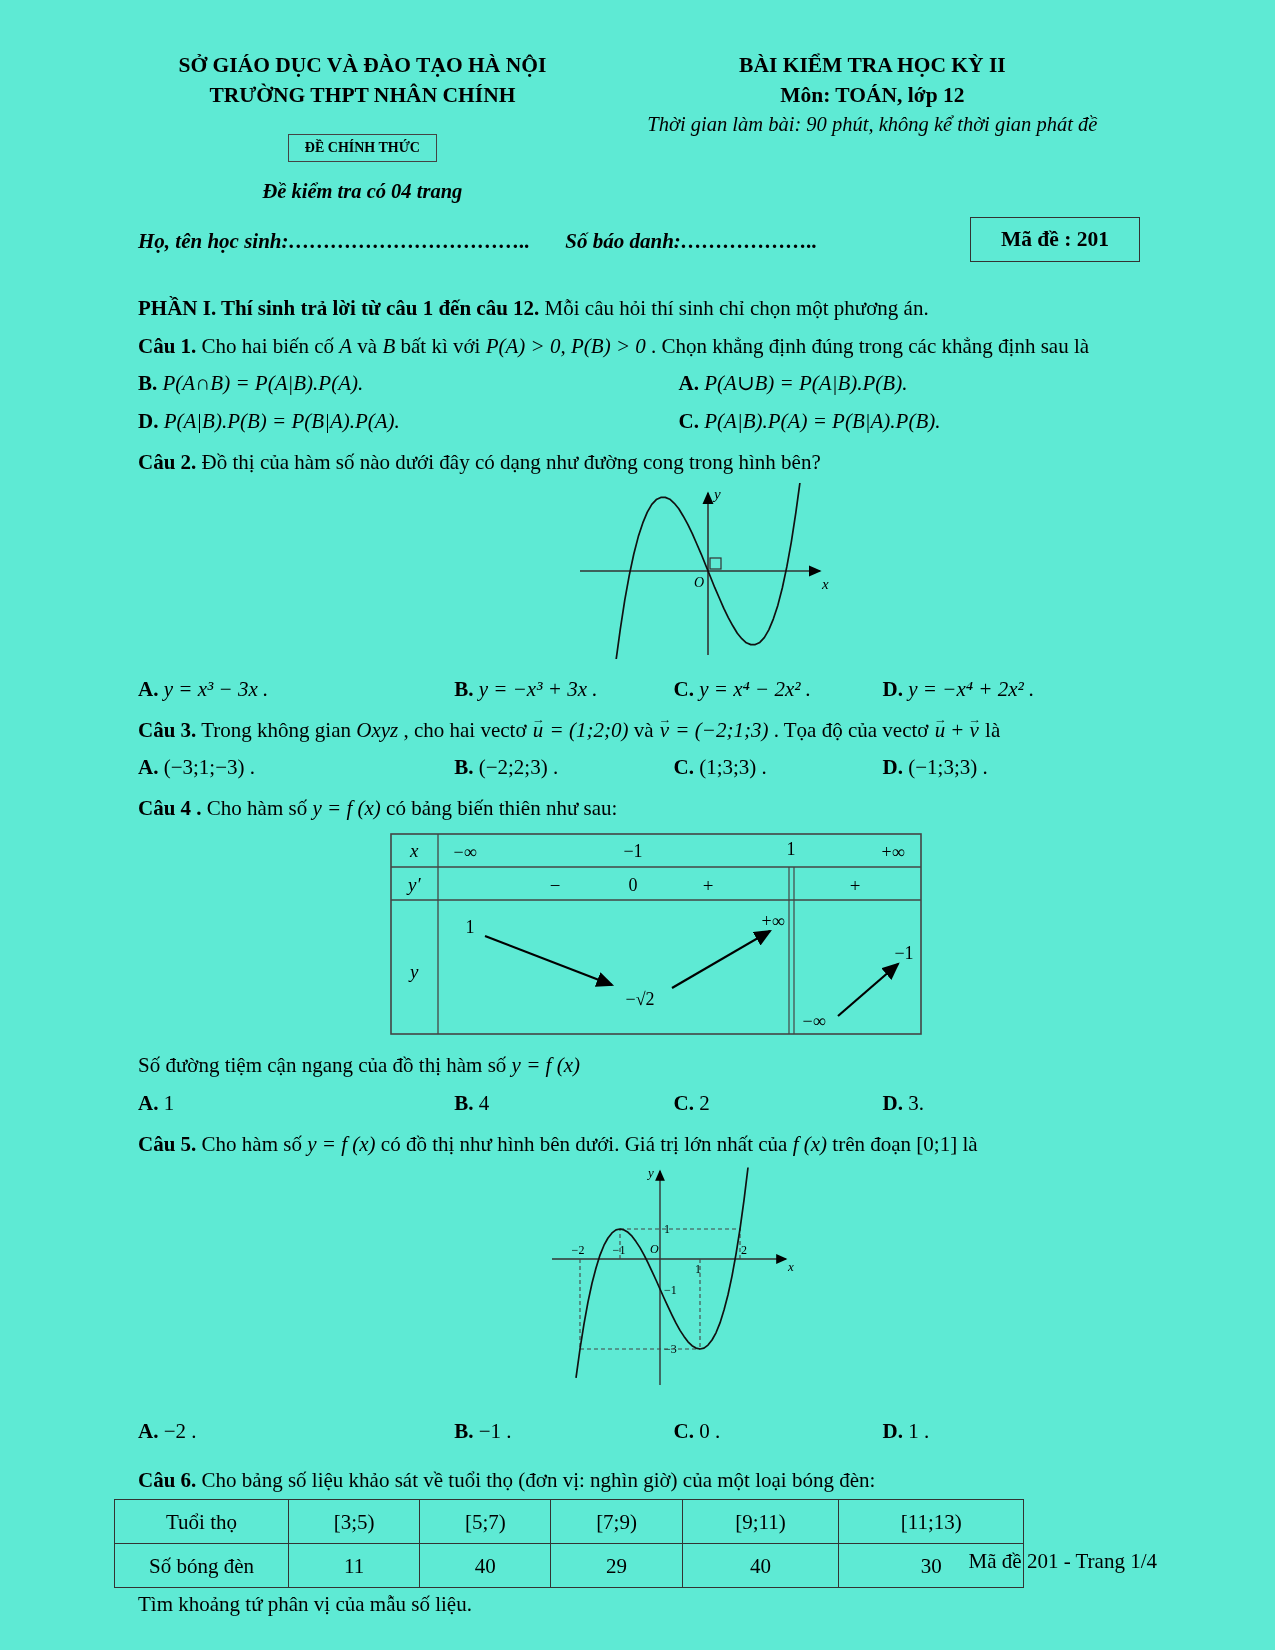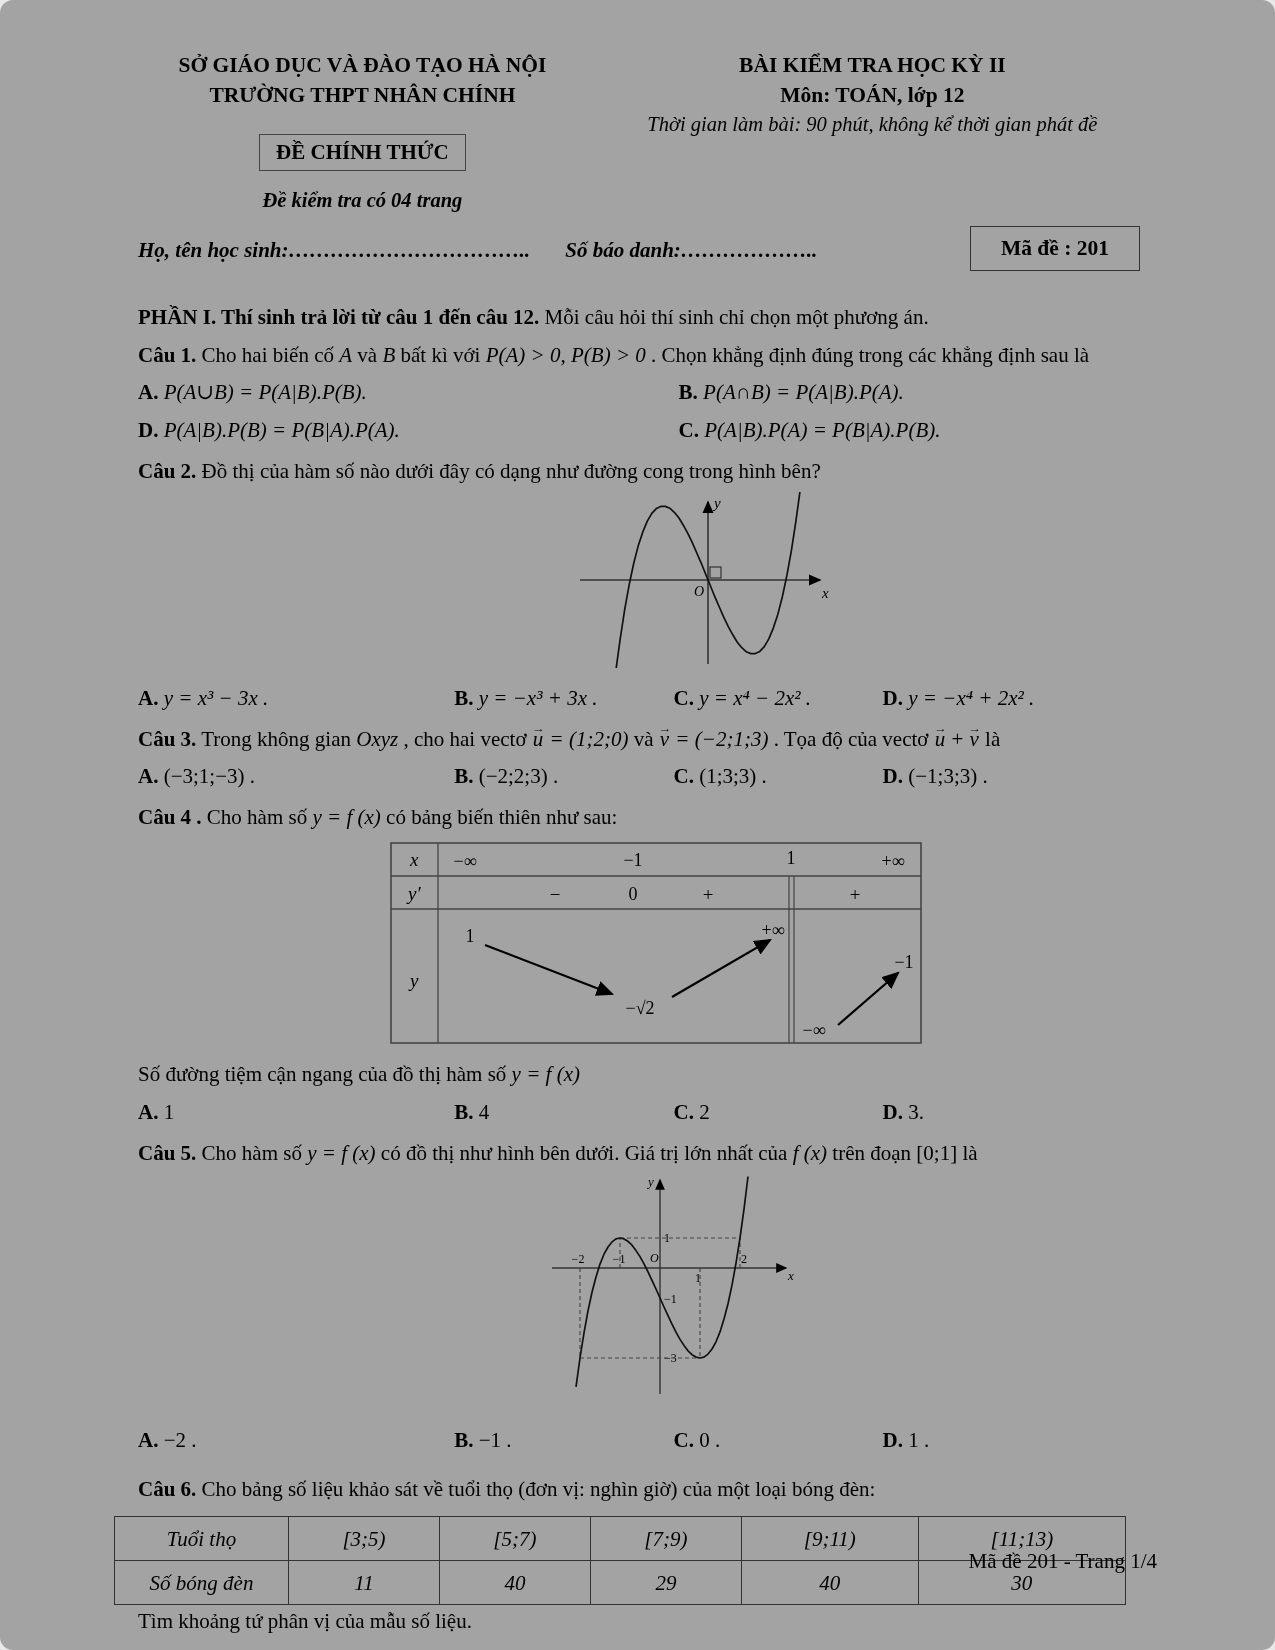--- a/index.html
+++ b/index.html
@@ -1,24 +1,24 @@
 <!DOCTYPE html>
 <html><head>
 <meta charset="utf-8">
 <style>
   html,body{margin:0;padding:0;background:#e8e8e8;}
-  .page{position:relative;width:1275px;height:1650px;background:#a3a3a3;margin:0 auto;
-        font-family:"Liberation Serif","DejaVu Serif",serif;color:#000;font-size:21px;overflow:hidden;border-radius:13px;}
+  .page{position:relative;width:1275px;height:1650px;background:#5eead4;margin:0 auto;
+        font-family:"Liberation Serif","DejaVu Serif",serif;color:#000;font-size:21px;overflow:hidden;}
   .content{position:absolute;left:138px;top:50px;width:1020px;}
   .hdr{display:flex;width:100%;}
   .hdr-left{width:44%;text-align:center;}
   .hdr-right{width:56%;text-align:center;}
   .hline{font-weight:bold;font-size:21.5px;line-height:30px;}
   .time-line{font-style:italic;font-size:20.5px;line-height:28px;}
-  .official-box{display:inline-block;border:1.5px solid #444;padding:5px 16px;font-weight:bold;font-size:21px;margin-top:24px;}
+  .official-box{display:inline-block;border:1.5px solid #444;padding:5px 16px;font-weight:bold;font-size:14px;margin-top:24px;}
   .pages-note{font-weight:bold;font-style:italic;margin-top:18px;font-size:20.5px;}
   .student-row{position:relative;margin-top:26px;height:52px;}
   .student-row .fld{font-weight:bold;font-style:italic;display:inline-block;}
   .made-box{position:absolute;right:18px;top:-12px;border:1.5px solid #333;padding:9px 30px;font-weight:bold;font-size:21.5px;}
   .part-title{margin-top:12px;line-height:30px;}
   b.inl{font-weight:bold;}
   .q{margin-top:6px;line-height:34px;}
   .qlabel{font-weight:bold;}
   .m{font-style:italic;}
   .opts{display:flex;margin-top:2px;line-height:36px;}
@@ -29,21 +29,21 @@
   .opts4 > div:nth-child(3){width:20.5%;}
   .opts4 > div:nth-child(4){flex:1;}
   .optlab{font-weight:bold;}
   .graph-wrap{margin:4px 0 0 420px;}
   .graph5-wrap{margin:2px 0 0 400px;}
   .bbt-wrap{margin:8px 0 2px 252px;}
   svg text{font-family:"Liberation Serif","DejaVu Serif",serif;}
   .vec{position:relative;font-style:italic;display:inline-block;padding:0 1px;}
   .vec .vec-arrow{position:absolute;left:50%;top:-0.78em;transform:translateX(-50%) scaleY(0.8);
       font-size:0.62em;font-style:normal;letter-spacing:-1px;}
-  .q6-table{border-collapse:collapse;margin:10px 0 0 -24px;width:1012px;font-style:italic;}
+  .q6-table{border-collapse:collapse;margin:2px 0 0 -24px;width:910px;}
   .q6-table td{border:1.5px solid #333;text-align:center;height:43px;font-size:21px;padding:0 4px;}
   .q6-table td.lbl{width:165px;}
   .footer{position:absolute;top:1549px;right:118px;font-size:21px;}
 </style>
 </head>
 <body>
 
 <div class="page">
   <div class="content">
 
@@ -65,22 +65,22 @@
       <span class="fld">Họ, tên học sinh:……………………………..</span>
       <span class="fld" style="margin-left:30px;">Số báo danh:………………..</span>
       <span class="made-box">Mã đề : 201</span>
     </div>
 
     <div class="part-title"><b class="inl">PHẦN I. Thí sinh trả lời từ câu 1 đến câu 12.</b><span> Mỗi câu hỏi thí sinh chỉ chọn một phương án.</span></div>
 
     <div class="q">
       <span class="qlabel">Câu 1.</span><span> Cho hai biến cố </span><span class="m">A</span><span> và </span><span class="m">B</span><span> bất kì với </span><span class="m">P(A) &gt; 0, P(B) &gt; 0</span><span> . Chọn khẳng định đúng trong các khẳng định sau là</span>
       <div class="opts opts2">
+        <div><span class="optlab">B.</span> <span class="m">P(A∩B) = P(A|B).P(A).</span></div>
         <div><span class="optlab">A.</span> <span class="m">P(A∪B) = P(A|B).P(B).</span></div>
-        <div><span class="optlab">B.</span> <span class="m">P(A∩B) = P(A|B).P(A).</span></div>
       </div>
       <div class="opts opts2">
         <div><span class="optlab">D.</span> <span class="m">P(A|B).P(B) = P(B|A).P(A).</span></div>
         <div><span class="optlab">C.</span> <span class="m">P(A|B).P(A) = P(B|A).P(B).</span></div>
       </div>
     </div>
 
     <div class="q">
       <span class="qlabel">Câu 2.</span><span> Đồ thị của hàm số nào dưới đây có dạng như đường cong trong hình bên?</span>
       <div class="graph-wrap">

